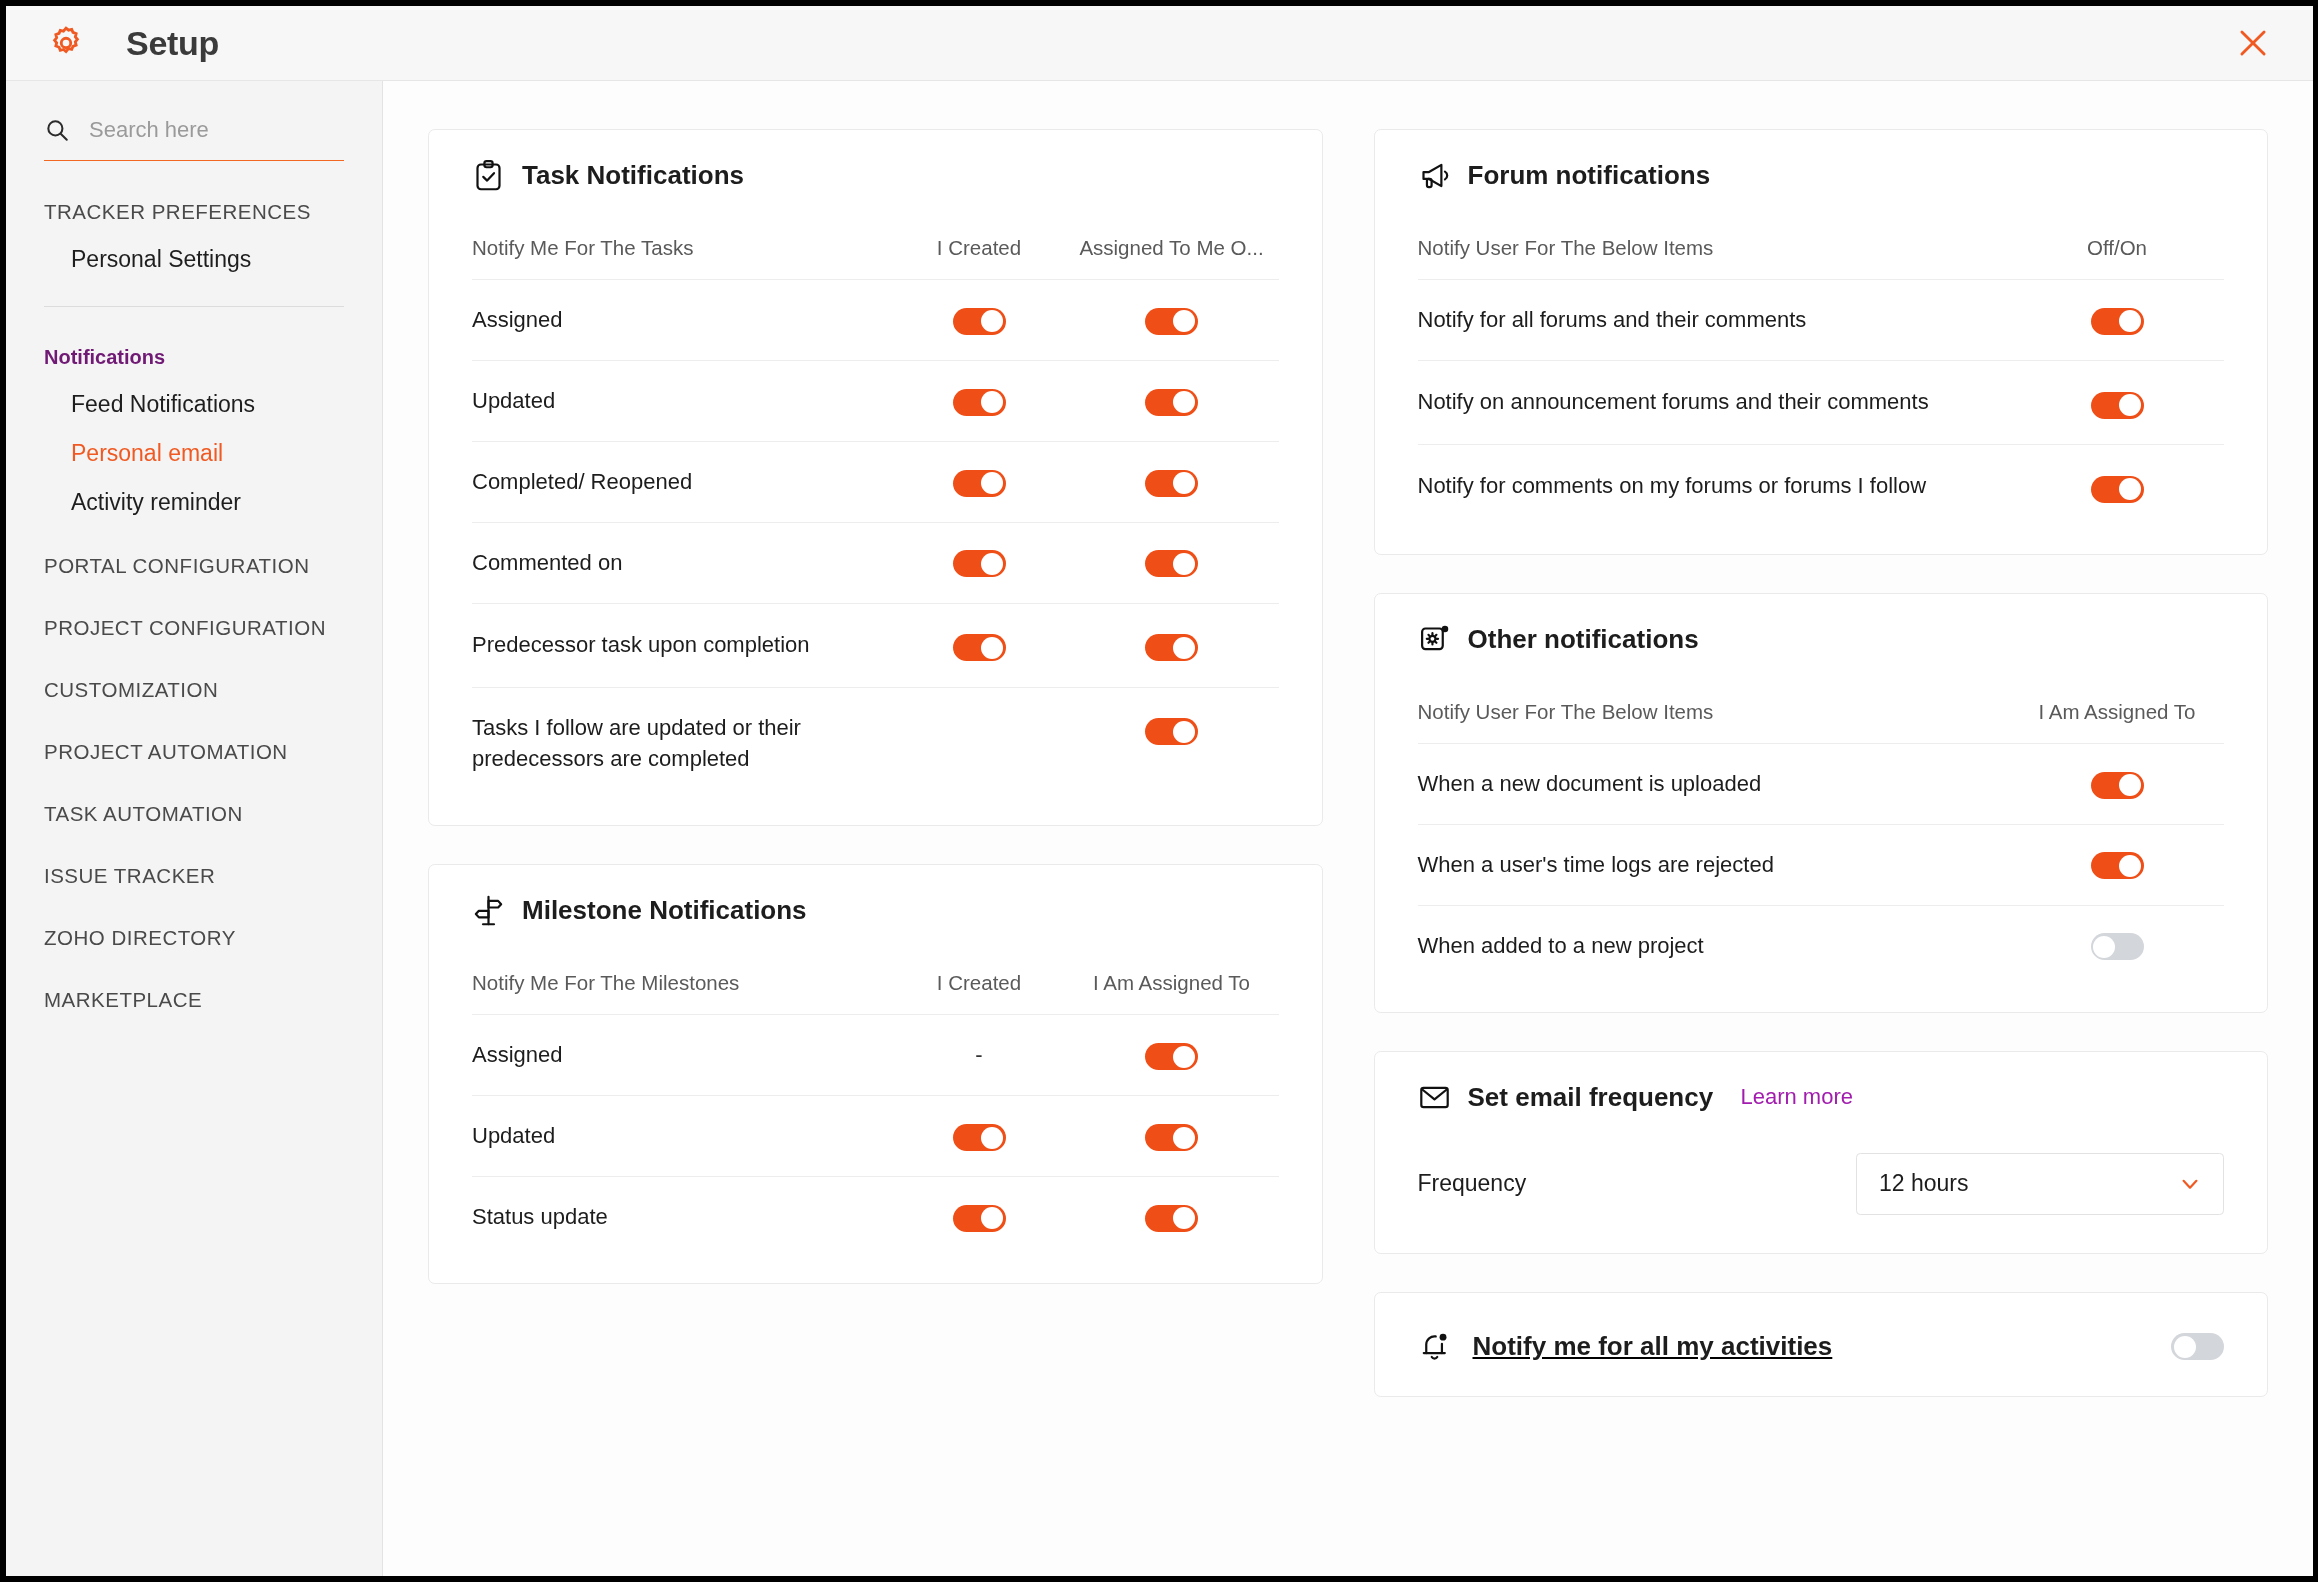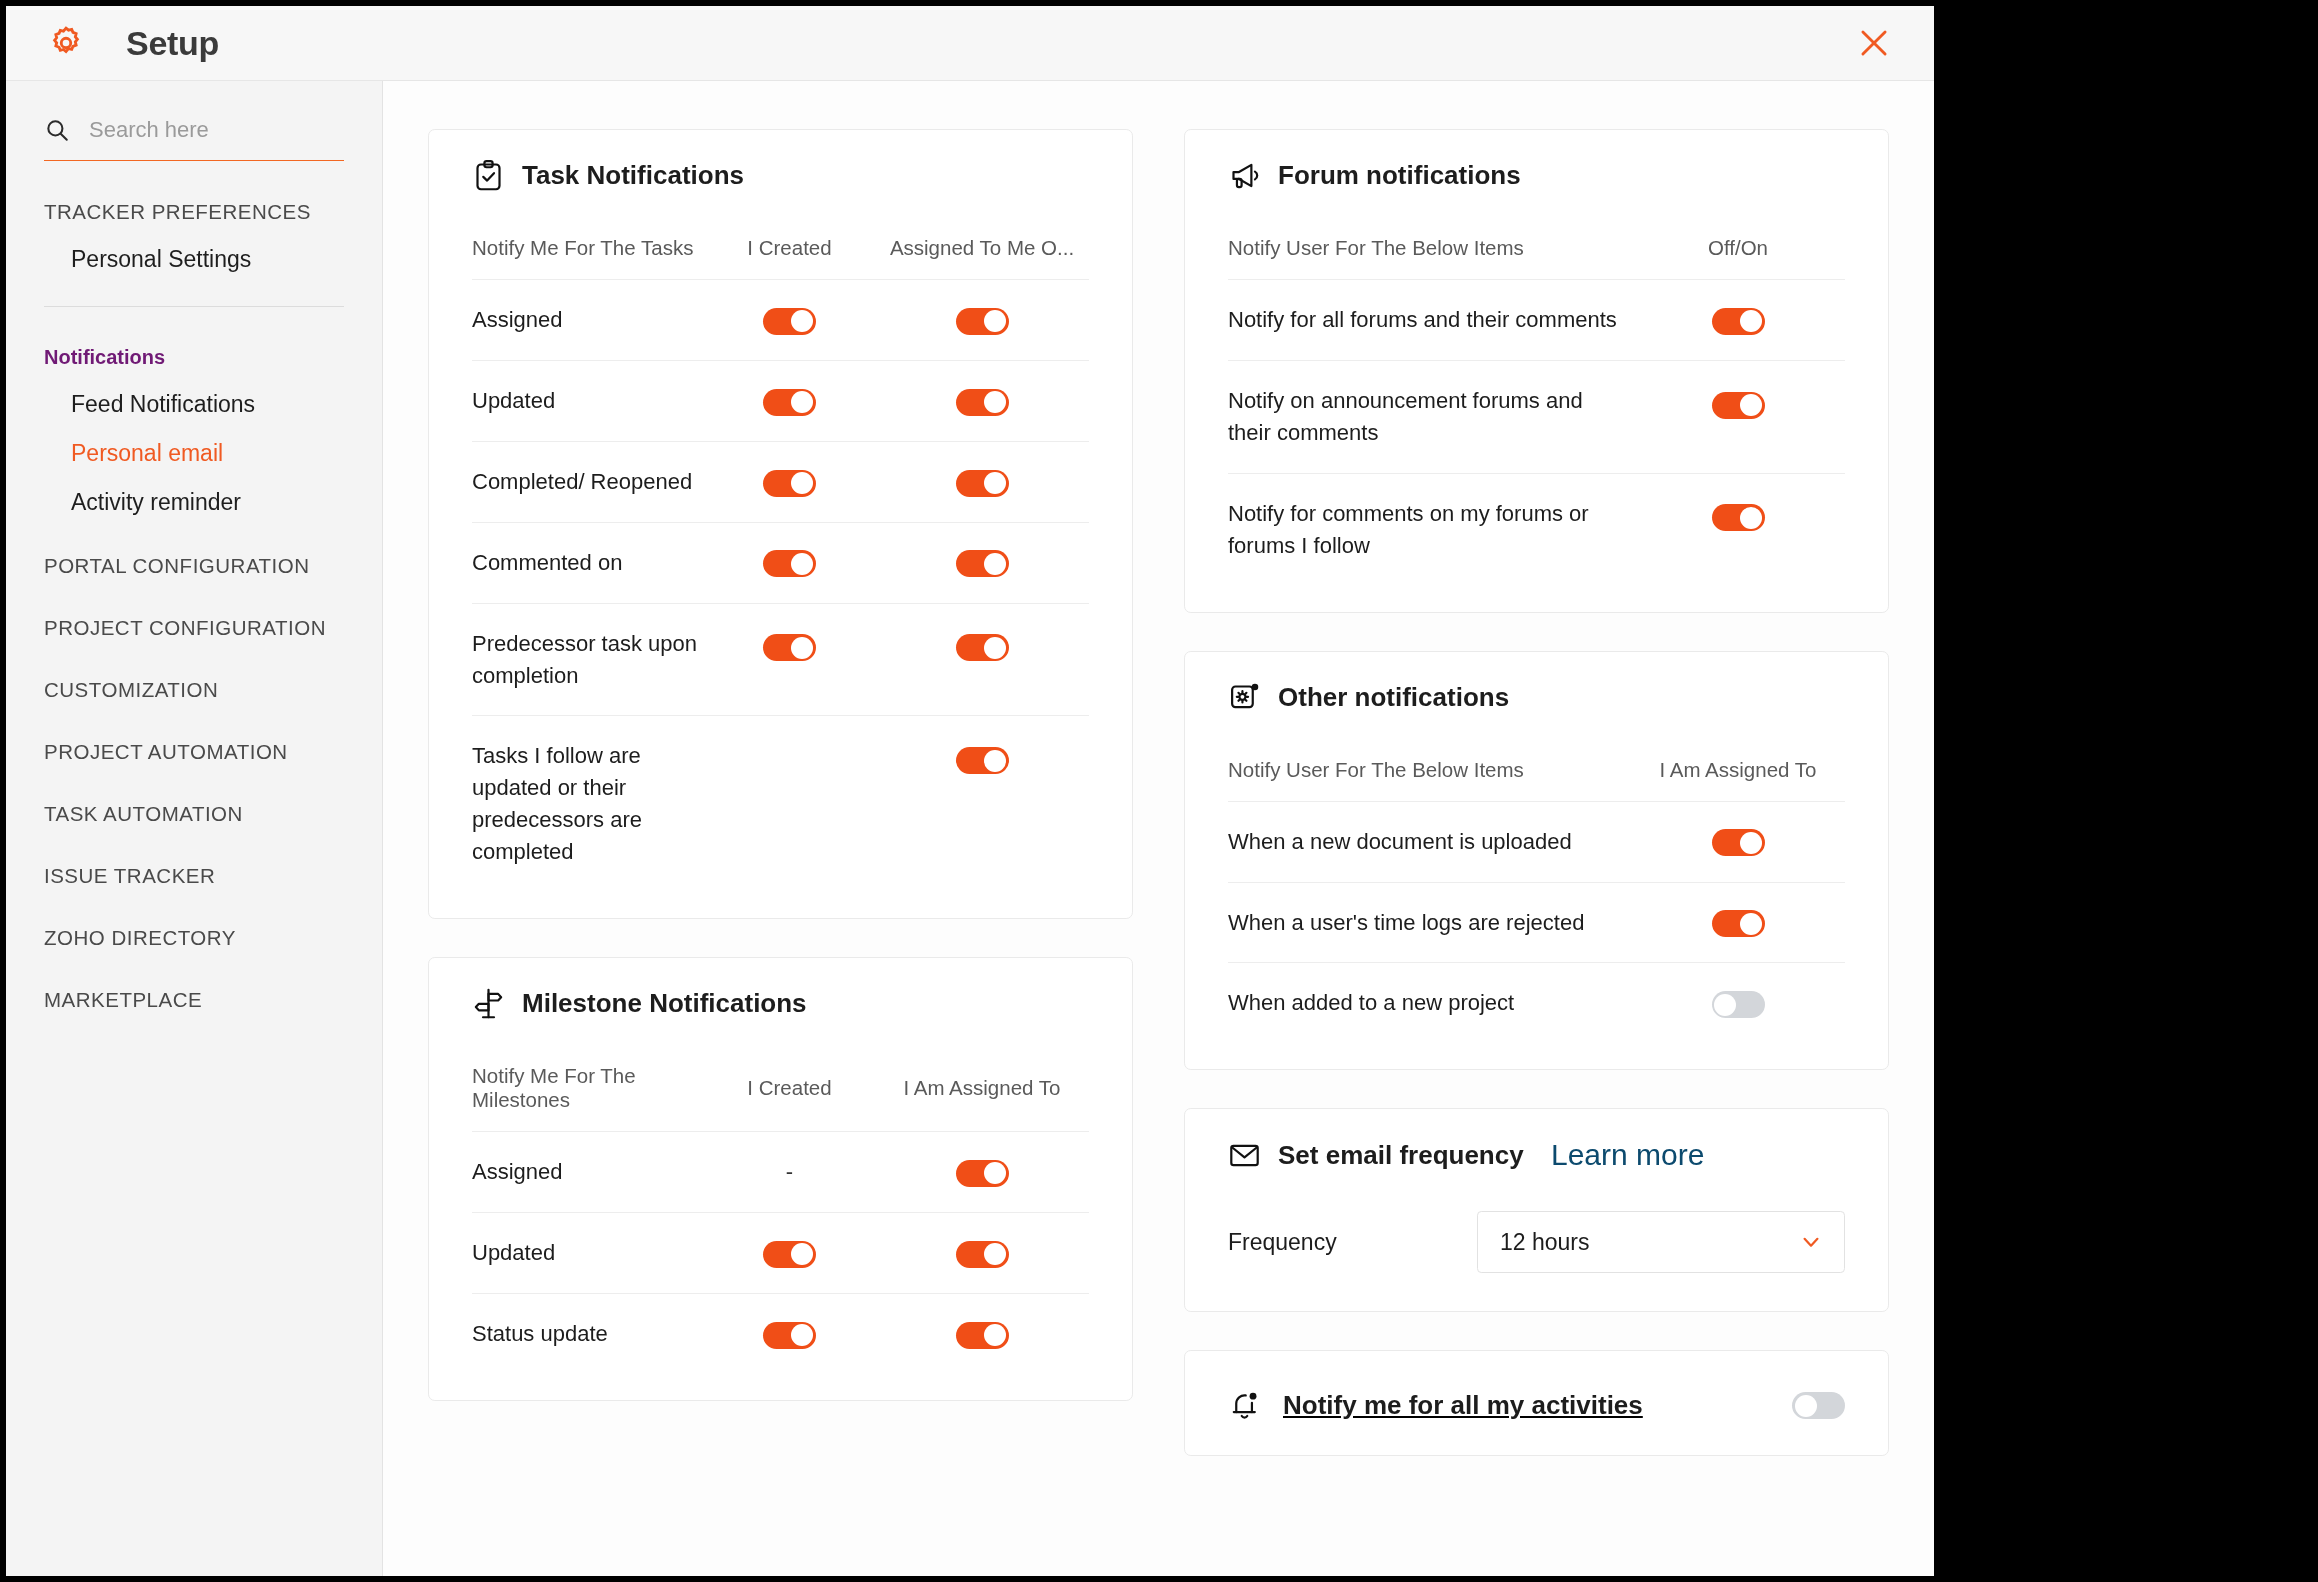--- a/index.html
+++ b/index.html
@@ -4,21 +4,21 @@
 <style>
   * { box-sizing: border-box; margin: 0; padding: 0; }
   html, body {
     width: 2319px; height: 1582px;
     background: #000;
     font-family: "Liberation Sans", sans-serif;
   }
   .app {
     position: absolute;
     left: 6px; top: 6px;
-    width: 1928px; height: 1570px;
+    width: 2307px; height: 1570px;
     background: #ffffff;
     overflow: hidden;
     display: flex;
     flex-direction: column;
   }
 
   
   .header {
     height: 75px;
     flex: 0 0 75px;
@@ -132,22 +132,22 @@
     gap: 17px;
     padding-bottom: 5.1px;
   }
   .card-head .ico { width: 33px; height: 33px; flex: 0 0 33px; }
   .card-title {
     font-size: 26px;
     font-weight: bold;
     color: #1d1d1d;
   }
   .learn-more {
-    font-size: 30px;
-    color: #0c4a6e;
+    font-size: 22px;
+    color: #a21caf;
     margin-left: 10.3px;
     cursor: pointer;
   }
 
   table.nt { width: 100%; border-collapse: collapse; }
   table.nt th {
     font-weight: normal;
     font-size: 20.5px;
     color: #5a5a5a;
     text-align: left;

